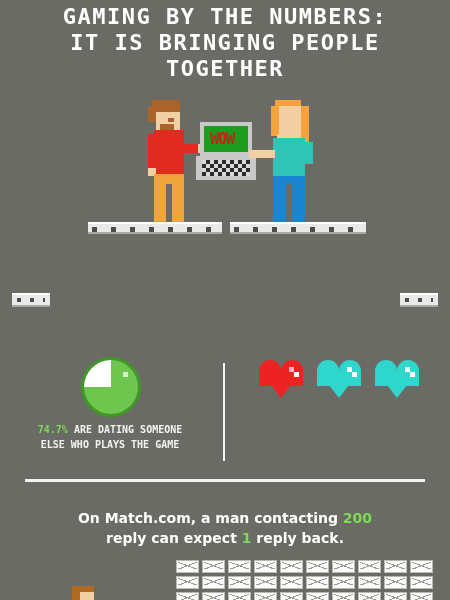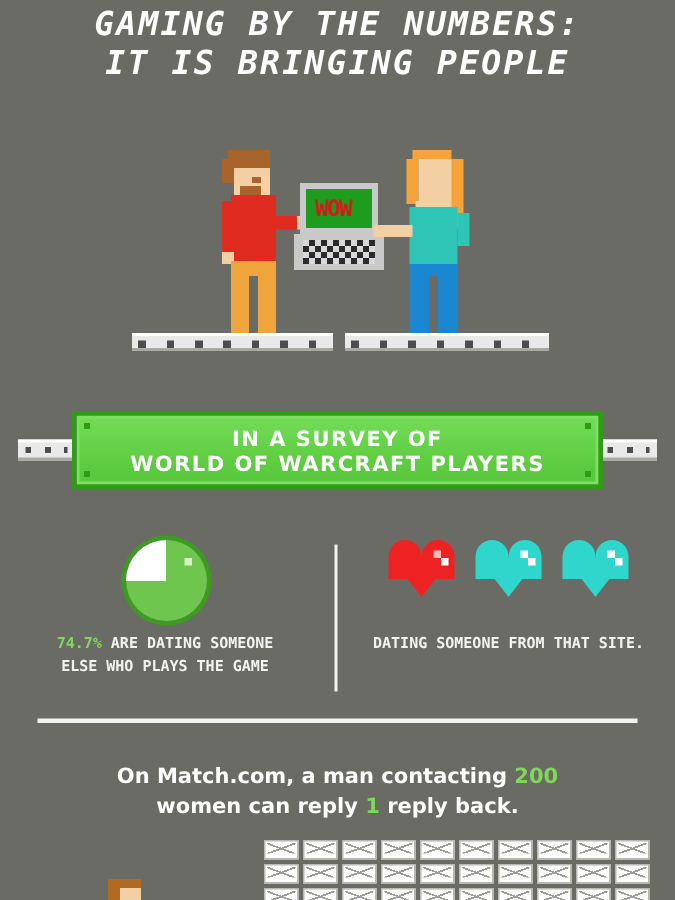--- a/index.html
+++ b/index.html
@@ -13,21 +13,20 @@
   .stage { position:relative; width:450px; height:600px; overflow:hidden; }
 
   
   .title {
     position:absolute; left:0; top:4px; width:450px;
     text-align:center; color:#ffffff;
     font-family:"DejaVu Sans Mono", monospace;
     font-weight:bold; font-size:22px; line-height:26px;
     letter-spacing:1.5px;
     text-transform:uppercase;
-    font-style:italic;
     -webkit-font-smoothing:none;
   }
   .title .l1 { display:block; }
   .title .l2 { display:block; }
   .title .l3 { display:block; }
 
   
   .scene { position:absolute; left:0; top:96px; width:450px; height:145px; }
   .px { position:absolute; }
 
@@ -146,20 +145,21 @@
   .bottom-char { position:absolute; left:70px; top:586px; width:40px; height:20px; }
 </style>
 </head>
 <body>
 
 <div class="stage">
 
   <div class="title">
     <span class="l1">GAMING BY THE NUMBERS:</span>
     <span class="l2">IT IS BRINGING PEOPLE</span>
+    <span class="l3">TOGETHER</span>
   </div>
 
   <div class="scene">
 
     <div class="man">
       <div class="px" style="left:12px;top:0;width:28px;height:6px;background:#a8642a;"></div>
       <div class="px" style="left:8px;top:6px;width:8px;height:16px;background:#a8642a;"></div>
       <div class="px" style="left:16px;top:6px;width:24px;height:6px;background:#a8642a;"></div>
       <div class="px" style="left:16px;top:12px;width:24px;height:18px;background:#f3cfa4;"></div>
       <div class="px" style="left:28px;top:18px;width:6px;height:4px;background:#a8642a;"></div>
@@ -207,30 +207,20 @@
       <div class="studs"></div>
     </div>
   </div>
 
   <div class="banner-wrap">
     <div class="banner-arm left">
       <div class="studs"></div>
     </div>
     <div class="banner-arm right">
       <div class="studs"></div>
-    </div>
-    <div class="banner">
-      <div class="bolt tl"></div>
-      <div class="bolt tr"></div>
-      <div class="bolt bl"></div>
-      <div class="bolt br"></div>
-      <div class="banner-text">
-        <div>IN A SURVEY OF</div>
-        <div>WORLD OF WARCRAFT PLAYERS</div>
-      </div>
     </div>
   </div>
 
   <div class="stats">
     <div class="v-divider"></div>
 
     <div class="stat-left">
       <div class="pie-wrap">
         <div class="pie"></div>
         <div class="pie-dot"></div>
@@ -259,30 +249,29 @@
         </div>
         <div class="heart">
           <div class="hl" style="background:#2fd6cc;"></div>
           <div class="hr" style="background:#2fd6cc;"></div>
           <div class="hb" style="background:#2fd6cc;"></div>
           <div class="spark1" style="background:#ffffff;"></div>
           <div class="spark2" style="background:#ffffff;"></div>
         </div>
       </div>
       <div class="stat-caption">
-        <div>DATING SOMEONE FROM THAT SITE.</div>
       </div>
     </div>
   </div>
 
   <div class="h-divider"></div>
 
   <div class="match-text">
     <span>On Match.com, a man contacting </span><span class="hl-green">200</span><br>
-    <span> women can reply </span><span class="hl-green">1</span><span> reply back.</span>
+    <span> reply can expect </span><span class="hl-green">1</span><span> reply back.</span>
   </div>
 
   <div class="env-grid">
     <div class="env-row">
       <div class="envelope"></div>
       <div class="envelope"></div>
       <div class="envelope"></div>
       <div class="envelope"></div>
       <div class="envelope"></div>
       <div class="envelope"></div>

